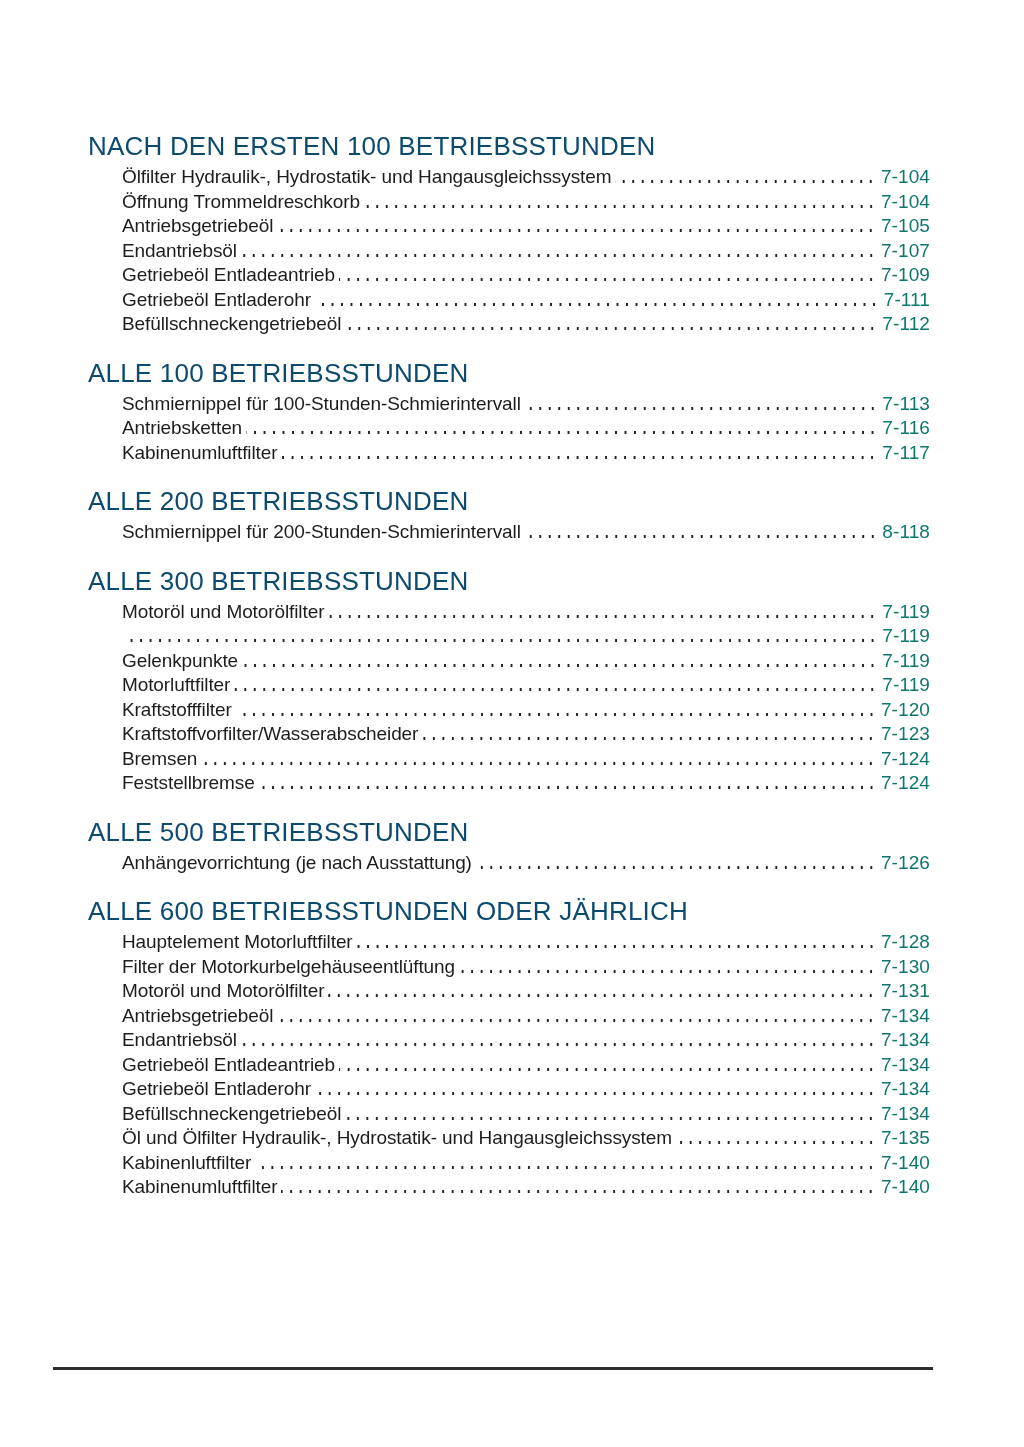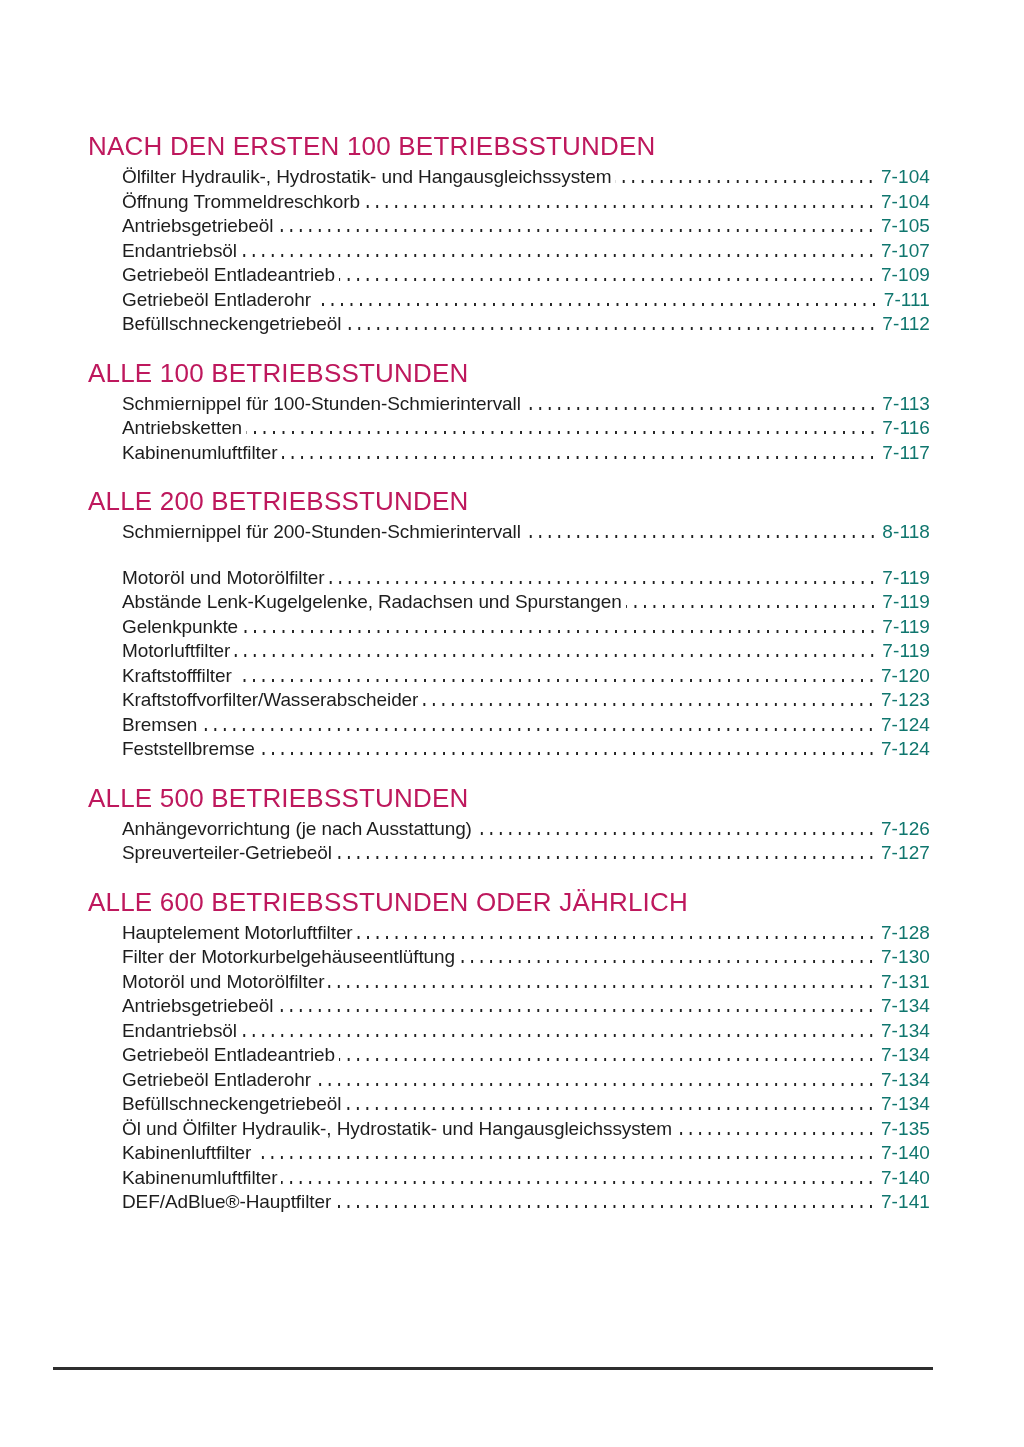--- a/index.html
+++ b/index.html
@@ -28,21 +28,21 @@
     margin: 0 0 0 0;
   }
   .toc-section + .toc-section {
     margin-top: 21px;
   }
   .toc-heading {
     font-size: 26px;
     line-height: 30px;
     font-weight: 400;
     letter-spacing: 0.2px;
-    color: #be185d;
+    color: #0c4a6e;
     margin: 0 0 4px 0;
     white-space: nowrap;
   }
   .toc-rows {
     margin: 0;
   }
   .toc-row {
     display: flex;
     align-items: baseline;
     padding-left: 34px;
@@ -160,29 +160,29 @@
     <div class="toc-rows">
   <div class="toc-row">
     <span class="toc-label">Schmiernippel für 200-Stunden-Schmierintervall</span>
     <span class="toc-leader"></span>
     <span class="toc-page">8-118</span>
   </div>
 </div>
   </div>
 
   <div class="toc-section">
+    <div class="toc-heading">ALLE 300 BETRIEBSSTUNDEN</div>
     <div class="toc-rows">
   <div class="toc-row">
     <span class="toc-label">Motoröl und Motorölfilter</span>
     <span class="toc-leader"></span>
     <span class="toc-page">7-119</span>
   </div>
 
   <div class="toc-row">
-    <span class="toc-label">Abstände Lenk-Kugelgelenke, Radachsen und Spurstangen</span>
     <span class="toc-leader"></span>
     <span class="toc-page">7-119</span>
   </div>
 
   <div class="toc-row">
     <span class="toc-label">Gelenkpunkte</span>
     <span class="toc-leader"></span>
     <span class="toc-page">7-119</span>
   </div>
 
@@ -220,25 +220,20 @@
 
   <div class="toc-section">
     <div class="toc-heading">ALLE 500 BETRIEBSSTUNDEN</div>
     <div class="toc-rows">
   <div class="toc-row">
     <span class="toc-label">Anhängevorrichtung (je nach Ausstattung)</span>
     <span class="toc-leader"></span>
     <span class="toc-page">7-126</span>
   </div>
 
-  <div class="toc-row">
-    <span class="toc-label">Spreuverteiler-Getriebeöl</span>
-    <span class="toc-leader"></span>
-    <span class="toc-page">7-127</span>
-  </div>
 </div>
   </div>
 
   <div class="toc-section">
     <div class="toc-heading">ALLE 600 BETRIEBSSTUNDEN ODER JÄHRLICH</div>
     <div class="toc-rows">
   <div class="toc-row">
     <span class="toc-label">Hauptelement Motorluftfilter</span>
     <span class="toc-leader"></span>
     <span class="toc-page">7-128</span>
@@ -299,22 +294,17 @@
     <span class="toc-leader"></span>
     <span class="toc-page">7-140</span>
   </div>
 
   <div class="toc-row">
     <span class="toc-label">Kabinenumluftfilter</span>
     <span class="toc-leader"></span>
     <span class="toc-page">7-140</span>
   </div>
 
-  <div class="toc-row">
-    <span class="toc-label">DEF/AdBlue®-Hauptfilter</span>
-    <span class="toc-leader"></span>
-    <span class="toc-page">7-141</span>
-  </div>
 </div>
   </div>
 </div>
   <div class="footer-rule"></div>
 </div>
 
 </body></html>

